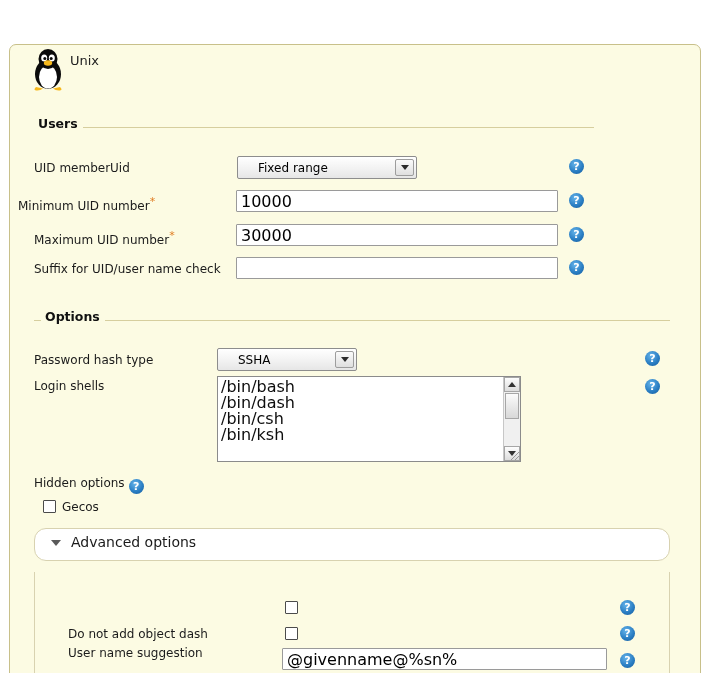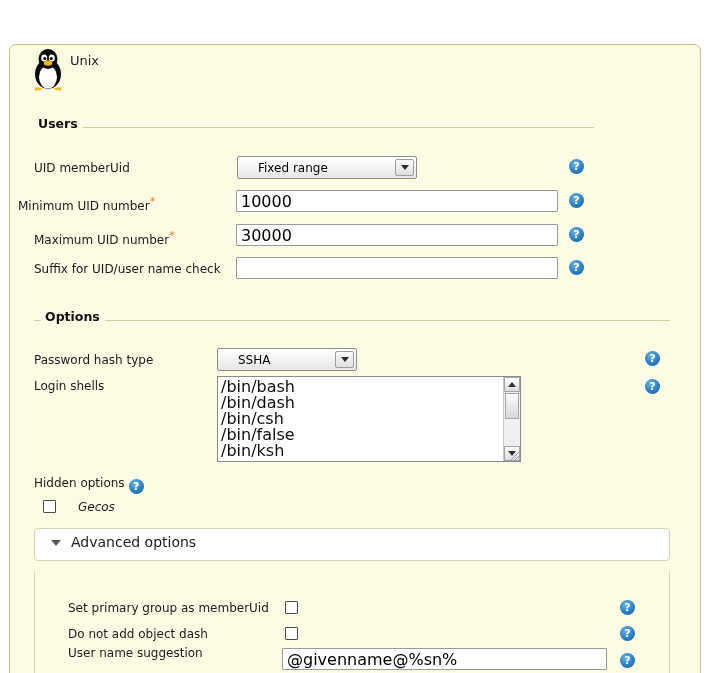--- a/index.html
+++ b/index.html
@@ -223,21 +223,21 @@
     background: #ffffff;
     border-radius: 1px;
   }
 
   
   .accordion {
     position: absolute;
     box-sizing: border-box;
     background: #ffffff;
     border: 1px solid #d8d2b0;
-    border-radius: 4px;
+    border-radius: 12px;
     padding-left: 34px;
   }
   .accordion .acc-caret {
     position: absolute;
     left: 16px;
     top: 11px;
     width: 0; height: 0;
     border-left: 5px solid transparent;
     border-right: 5px solid transparent;
     border-top: 6px solid #5a5a5a;
@@ -314,46 +314,44 @@
     <span class="arrowbox"></span>
   </div>
   <div class="help" style="left:635px; top:306px;">?</div>
 
   <div class="lbl" style="left:24px; top:334px;">Login shells</div>
   <div class="listbox" style="left:207px; top:331px; width:304px; height:86px;">
     <div class="items">
       <div class="item">/bin/bash</div>
       <div class="item">/bin/dash</div>
       <div class="item">/bin/csh</div>
-      <div class="item">/bin/false</div>
       <div class="item">/bin/ksh</div>
     </div>
     <div class="scroll">
       <div class="btn up"></div>
       <div class="thumb"></div>
       <div class="btn down"></div>
     </div>
     <div class="resize-grip"></div>
   </div>
   <div class="help" style="left:635px; top:334px;">?</div>
 
   <div class="lbl" style="left:24px; top:431px;">
     <span>Hidden options</span><span class="help inline">?</span>
   </div>
 
   <div class="cbx" style="left:33px; top:455px;"></div>
-  <div class="lbl" style="left:68px; top:455px;font-style:italic;">Gecos</div>
+  <div class="lbl" style="left:52px; top:455px;">Gecos</div>
 
   <div class="accordion" style="left:24px; top:483px; width:636px; height:33px;">
     <span class="acc-caret"></span>
     <span class="acc-title">Advanced options</span>
   </div>
 
   <div class="subpanel" style="left:24px; top:527px; width:636px; height:113px;">
-    <div class="lbl" style="left:33px; top:29px;">Set primary group as memberUid</div>
     <div class="cbx" style="left:250px; top:29px;"></div>
     <div class="help" style="left:585px; top:28px;">?</div>
 
     <div class="lbl" style="left:33px; top:55px;">Do not add object dash</div>
     <div class="cbx" style="left:250px; top:55px;"></div>
     <div class="help" style="left:585px; top:54px;">?</div>
 
     <div class="lbl" style="left:33px; top:74px;">User name suggestion</div>
     <input class="txt" style="left: 247px; top: 76px; width: 325px;" value="@givenname@%sn%">
     <div class="help" style="left:585px; top:81px;">?</div>

